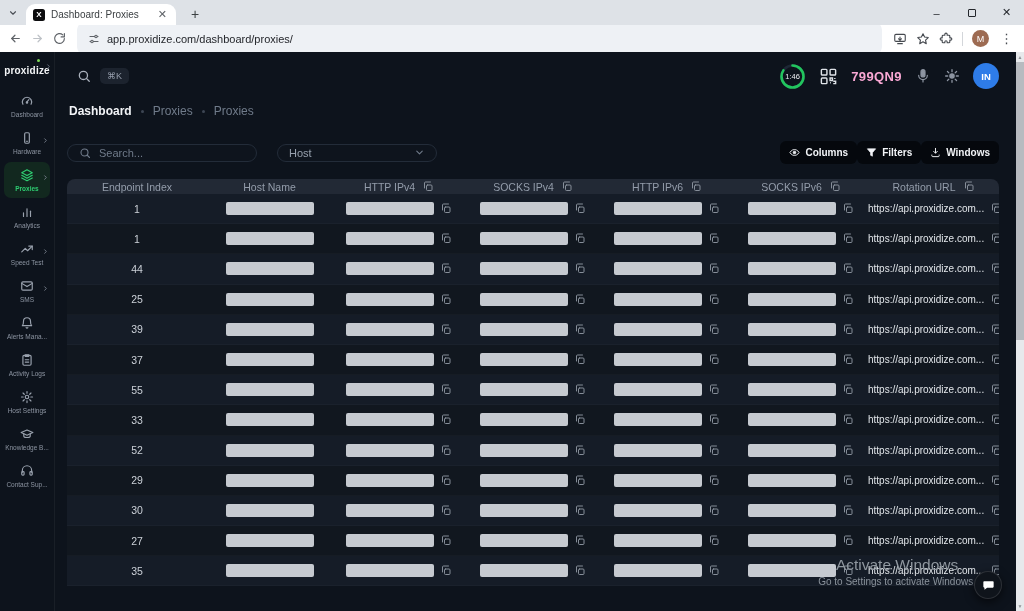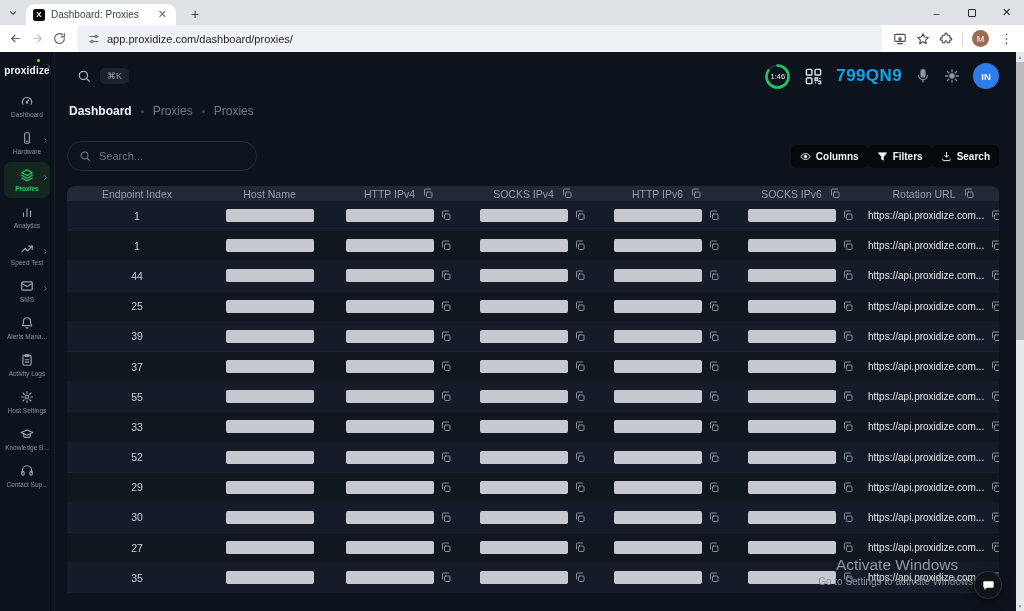--- a/index.html
+++ b/index.html
@@ -65,33 +65,33 @@
   .search-cluster { display:flex; align-items:center; gap:9px; padding-left:10px; }
   .search-glyph { color:#aab1bc; display:flex; }
   .search-glyph svg { width:14px; height:14px; }
   .kbd { background:#1c232e; color:#959dab; font-size:9px; padding:3px 7px; border-radius:5px; }
   .right-cluster { display:flex; align-items:center; gap:13px; }
   .timer { position:relative; width:27px; height:27px; }
   .timer-text { position:absolute; inset:0; display:flex; align-items:center; justify-content:center;
     color:#eceff2; font-size:7.5px; }
   .qr-ico { color:#dfe3e8; display:flex; }
   .qr-ico svg { width:19px; height:19px; }
-  .device-code { color:#0ea5e9; font-size:17px; font-weight:bold; letter-spacing:0.4px; }
+  .device-code { color:#f9a8d4; font-size:13px; font-weight:bold; letter-spacing:0.4px; }
   .hd-ico { color:#8d95a2; display:flex; }
   .hd-ico svg { width:16px; height:16px; }
   .avatar { width:26px; height:26px; border-radius:50%; background:#2e7ce8; color:#fff;
     font-size:9.5px; font-weight:bold; display:flex; align-items:center; justify-content:center; }
 
   .breadcrumb { display:flex; align-items:center; gap:9px; margin:6px 0 0 2px; }
   .bc-current { color:#f2f4f7; font-size:12px; font-weight:bold; }
   .bc-dot { width:3px; height:3px; border-radius:50%; background:#3d4document654; background:#3d4654; }
   .bc-muted { color:#707b8a; font-size:12px; }
 
   .filter-row { display:flex; align-items:center; margin-top:23px; }
-  .field { height:30px; border:1px solid #232c39; border-radius:16px; display:flex; align-items:center;
+  .field { height:18px; border:1px solid #232c39; border-radius:16px; display:flex; align-items:center;
     padding:8px 11px; background:#0e141d; }
   .search-input { width:190px; gap:8px; color:#6f7a89; font-size:11px; }
   .search-input .ico, .host-select .ico { color:#6f7a89; display:flex; }
   .search-input .ico svg { width:12px; height:12px; }
   .host-select { width:160px; margin-left:20px; justify-content:space-between; color:#97a0ad; font-size:11px; }
   .host-select .ico svg { width:11px; height:11px; }
   .btn-group { margin-left:auto; display:flex; }
   .pill-btn { height:23px; background:#05080d; border-radius:6px; display:flex; align-items:center;
     gap:5px; padding:0 9px; color:#f2f4f7; font-size:10px; font-weight:bold; cursor:pointer; }
   .pill-btn .ico { display:flex; color:#f2f4f7; }
@@ -405,20 +405,28 @@
     <div class="filter-row">
       <div class="field search-input">
         <span class="ico">
           <svg viewBox="0 0 24 24" fill="none" stroke="currentColor" stroke-width="2.2" stroke-linecap="round">
               <circle cx="11" cy="11" r="7"></circle>
               <path d="M21 21l-4.5-4.5"></path>
             </svg>
         </span>
         <span>Search...</span>
       </div>
+      <div class="field host-select">
+        <span>Host</span>
+        <span class="ico">
+          <svg viewBox="0 0 24 24" fill="none" stroke="currentColor" stroke-width="2.4" stroke-linecap="round" stroke-linejoin="round">
+              <path d="M6 9l6 6 6-6"></path>
+            </svg>
+        </span>
+      </div>
       <div class="btn-group">
         <div class="pill-btn">
           <span class="ico">
             <svg viewBox="0 0 24 24" fill="none" stroke="currentColor" stroke-width="2">
                 <path d="M2 12s3.5-6.5 10-6.5S22 12 22 12s-3.5 6.5-10 6.5S2 12 2 12z"></path>
                 <circle cx="12" cy="12" r="2.8" fill="currentColor"></circle>
               </svg>
           </span>
           <span>Columns</span>
         </div>
@@ -431,21 +439,21 @@
           <span>Filters</span>
         </div>
         <div class="pill-btn">
           <span class="ico">
             <svg viewBox="0 0 24 24" fill="none" stroke="currentColor" stroke-width="2.1" stroke-linecap="round" stroke-linejoin="round">
                 <path d="M12 3v10"></path>
                 <path d="M8 9.5l4 4 4-4"></path>
                 <path d="M4 17.5v1.5a2 2 0 0 0 2 2h12a2 2 0 0 0 2-2v-1.5"></path>
               </svg>
           </span>
-          <span>Search</span>
+          <span>Windows</span>
         </div>
       </div>
     </div>
 
     <div class="table">
       <div class="t-head">
           <div class="th">
             <span>Endpoint Index</span>
           </div>
           <div class="th">

